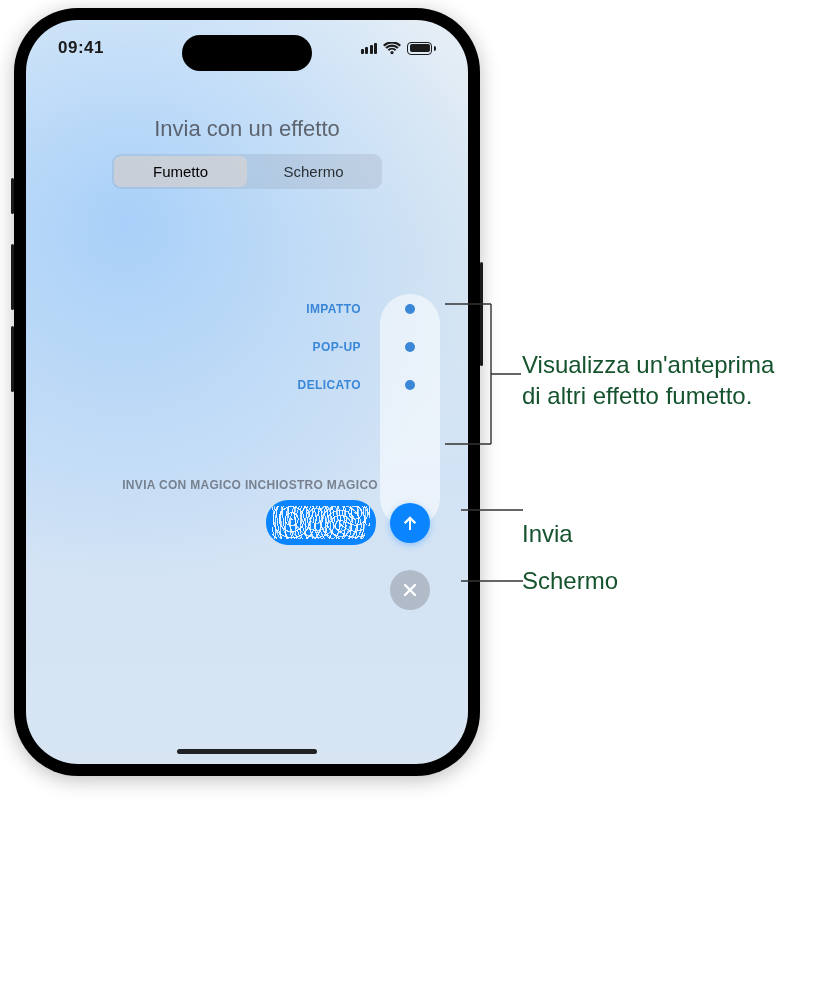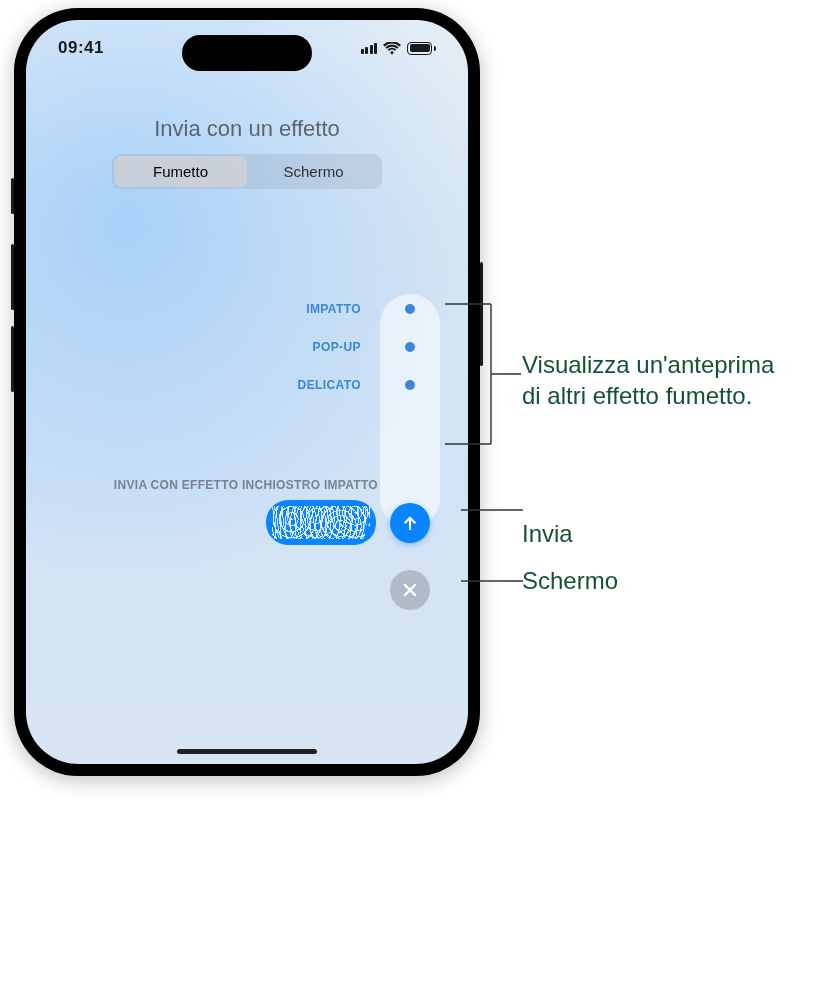--- a/index.html
+++ b/index.html
@@ -312,21 +312,21 @@
           <div class="effect-slot">
             <span class="effect-label">POP-UP</span>
             <div class="effect-dot"></div>
           </div>
           <div class="effect-slot">
             <span class="effect-label">DELICATO</span>
             <div class="effect-dot"></div>
           </div>
         </div>
 
-        <div class="hint-line">INVIA CON EFFETTO INCHIOSTRO IMPATTO</div>
+        <div class="hint-line">INVIA CON MAGICO INCHIOSTRO MAGICO</div>
 
         <div class="bubble-row">
           <div class="bubble">
             <div class="invisible-ink"></div>
           </div>
           <div class="send-btn">
             <span>
               <svg width="20" height="20" viewBox="0 0 20 20">
                 <path d="M10 3.2 3.8 9.4l1.7 1.7L9 7.6V17h2V7.6l3.5 3.5 1.7-1.7L10 3.2Z" fill="#fff"></path>
               </svg>

